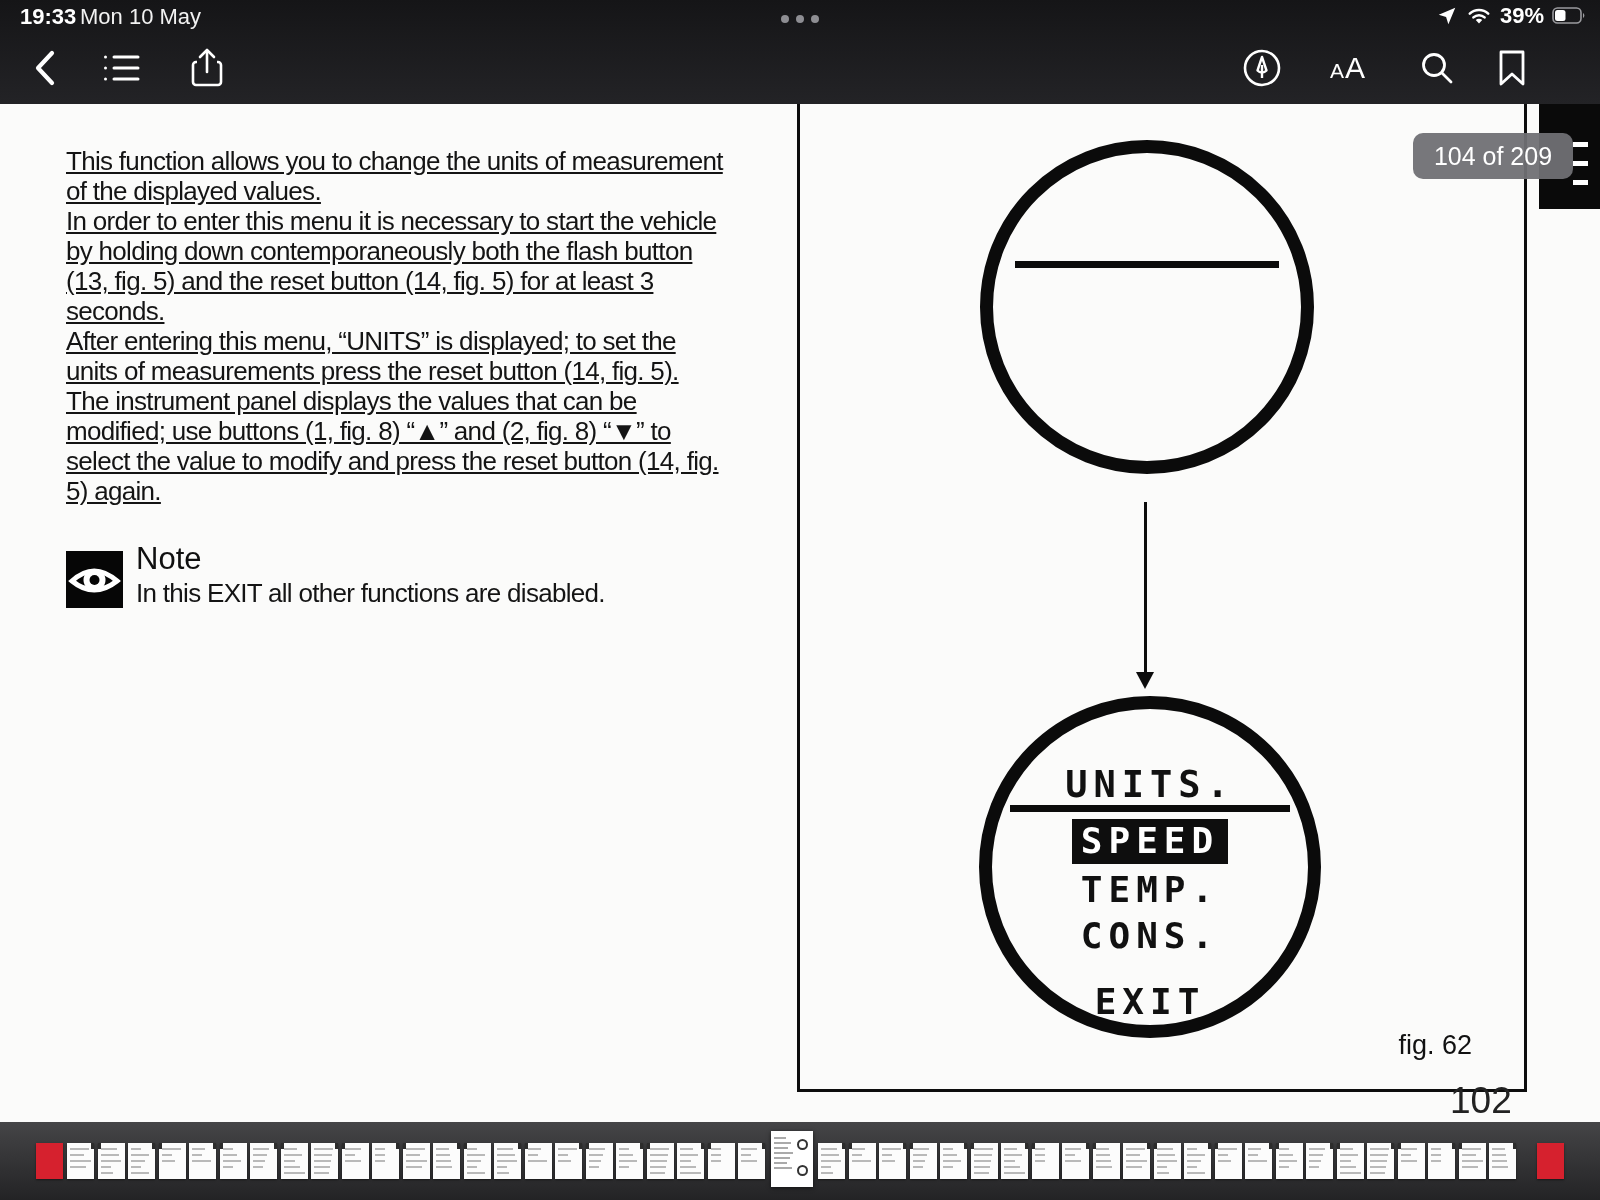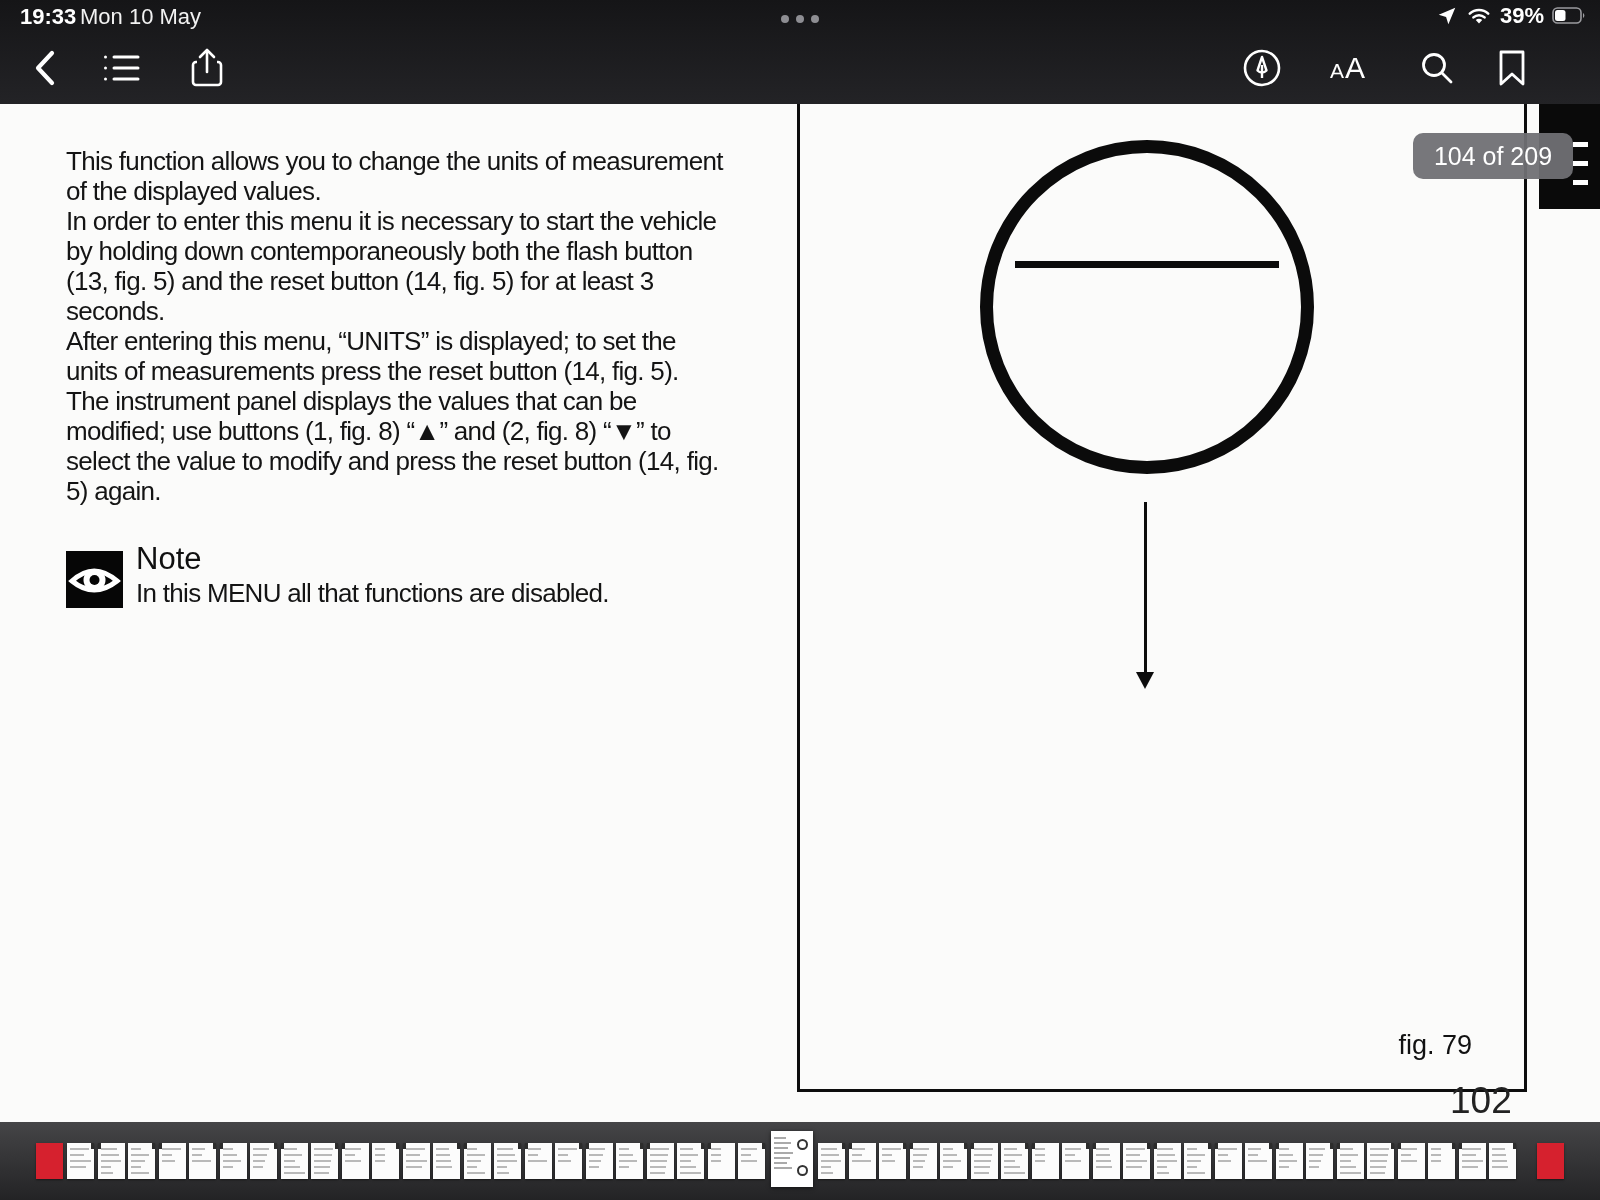--- a/index.html
+++ b/index.html
@@ -31,20 +31,21 @@
   
   .page{position:absolute;left:0;top:104px;width:1600px;height:1018px;background:#fbfbfa;}
   .doc-heading{
     position:absolute;left:66px;top:-2px;width:730px;
     font-size:34px;letter-spacing:-0.8px;color:#101010;font-weight:400;
   }
   .doc-body{
     position:absolute;left:66px;top:42px;width:730px;
     font-size:26px;line-height:30px;letter-spacing:-0.7px;color:#141414;
     white-space:pre-line;
+    text-decoration:underline;
   }
   .note-row{position:absolute;left:66px;top:443px;width:730px;height:70px;}
   .note-icon{position:absolute;left:0;top:4px;width:57px;height:57px;background:#060606;}
   .note-label{position:absolute;left:70px;top:-6px;font-size:31px;color:#101010;}
   .note-text{position:absolute;left:70px;top:31px;font-size:26px;letter-spacing:-0.7px;color:#141414;}
   .doc-pagenum{
     position:absolute;left:1450px;top:976px;font-size:37px;color:#222;letter-spacing:0px;
   }
   
   .figure-box{
@@ -206,30 +207,40 @@
   <div class="note-row">
     <div class="note-icon">
       <svg class="icon-svg" width="57" height="57" viewBox="0 0 57 57">
         <rect width="57" height="57" fill="#060606"></rect>
         <path d="M6 30 Q28 10 51 30 Q28 48 6 30z" fill="none" stroke="#fff" stroke-width="5"></path>
         <circle cx="28.5" cy="29" r="11" fill="#fff"></circle>
         <circle cx="28.5" cy="29" r="5" fill="#060606"></circle>
       </svg>
     </div>
     <div class="note-label">Note</div>
-    <div class="note-text">In this MENU all that functions are disabled.</div>
+    <div class="note-text">In this EXIT all other functions are disabled.</div>
   </div>
 
   <div class="figure-box">
 
     <div class="lcd-circle circle1">
       <div class="chord" style="left:22px;top:108px;width:264px"></div>
     </div>
 
-    <div class="fig-caption">fig. 79</div>
+    <div class="lcd-circle circle2">
+      <div class="lcd lcd-title" style="top:54px">UNITS.</div>
+      <div class="chord" style="left:18px;top:96px;width:280px"></div>
+      <div class="menu-item" style="top:110px">
+        <span class="lcd lcd-inv">SPEED</span>
+      </div>
+      <div class="lcd menu-item" style="top:160px">TEMP.</div>
+      <div class="lcd menu-item" style="top:206px">CONS.</div>
+      <div class="lcd menu-item" style="top:272px">EXIT</div>
+    </div>
+    <div class="fig-caption">fig. 62</div>
   </div>
   <div class="flow-arrow-line"></div>
   <div class="flow-arrow-head"></div>
 
   <div class="doc-pagenum">102</div>
 
   <div class="next-page-sliver">
     <div class="sliver-dash" style="top:38px"></div>
     <div class="sliver-dash" style="top:57px"></div>
     <div class="sliver-dash" style="top:76px"></div>

